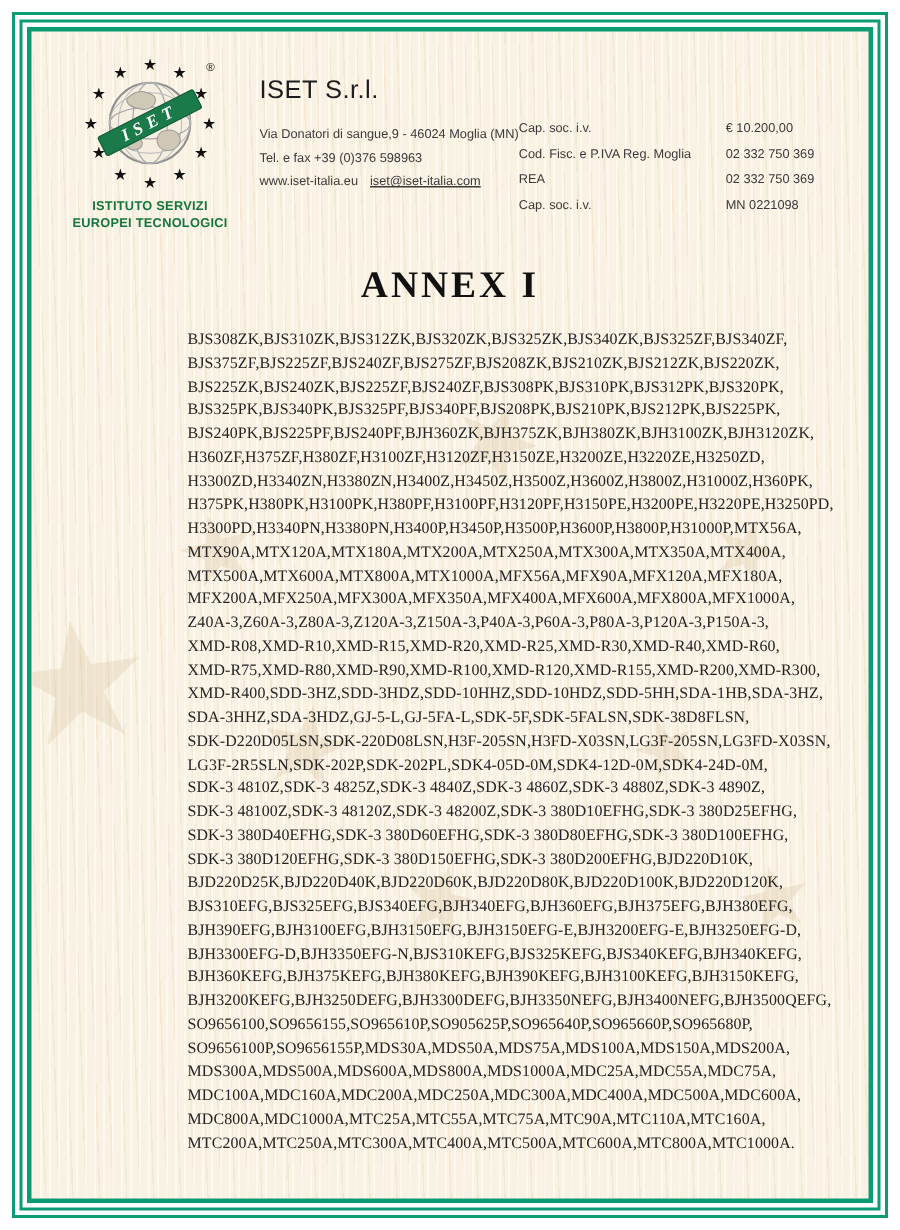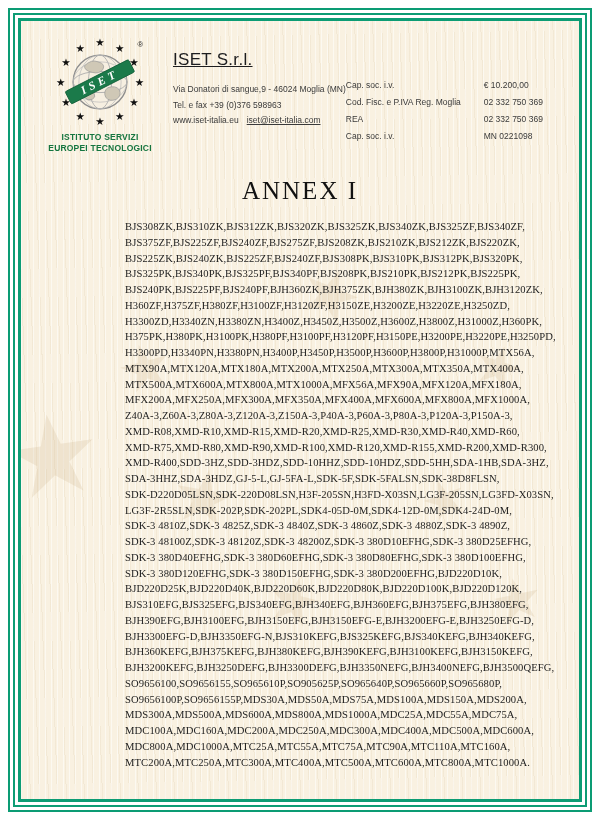--- a/index.html
+++ b/index.html
@@ -48,39 +48,38 @@
     line-height:10.5px;
     letter-spacing:.2px;
   }
   .mid-col{flex:1 1 auto;padding-top:16px;padding-left:12px;}
   .company-name{
     font-size:17px;
     color:var(--ink);
     letter-spacing:.3px;
     margin-bottom:12px;
     font-weight:normal;
-    text-decoration:underline;
   }
   .addr-line{font-size:8.5px;color:var(--soft);line-height:15.5px;white-space:nowrap;}
   .addr-line a{color:var(--soft);text-align:center;}
   .web-link{text-decoration:none;}
   .email-link{text-decoration:underline;margin-left:8px;}
   .right-col{flex:0 0 auto;width:216px;padding-top:43px;}
   .reg-row{display:grid;grid-template-columns:138px 1fr;font-size:8.5px;color:var(--soft);line-height:17px;white-space:nowrap;}
 
   
   .annex-title{
     text-align:center;
     font-family:"Liberation Serif", serif;
     font-size:25px;
     letter-spacing:2px;
     color:#111;
     margin-top:24px;
     margin-bottom:14px;
-    font-weight:normal;
+    font-weight:bold;
   }
   .model-list{
     margin-left:104px;
     margin-right:40px;
     font-family:"Liberation Serif", serif;
     font-size:10.6px;
     color:#222;
   }
   .model-line{white-space:nowrap;line-height:15.75px;letter-spacing:.1px;}
 

